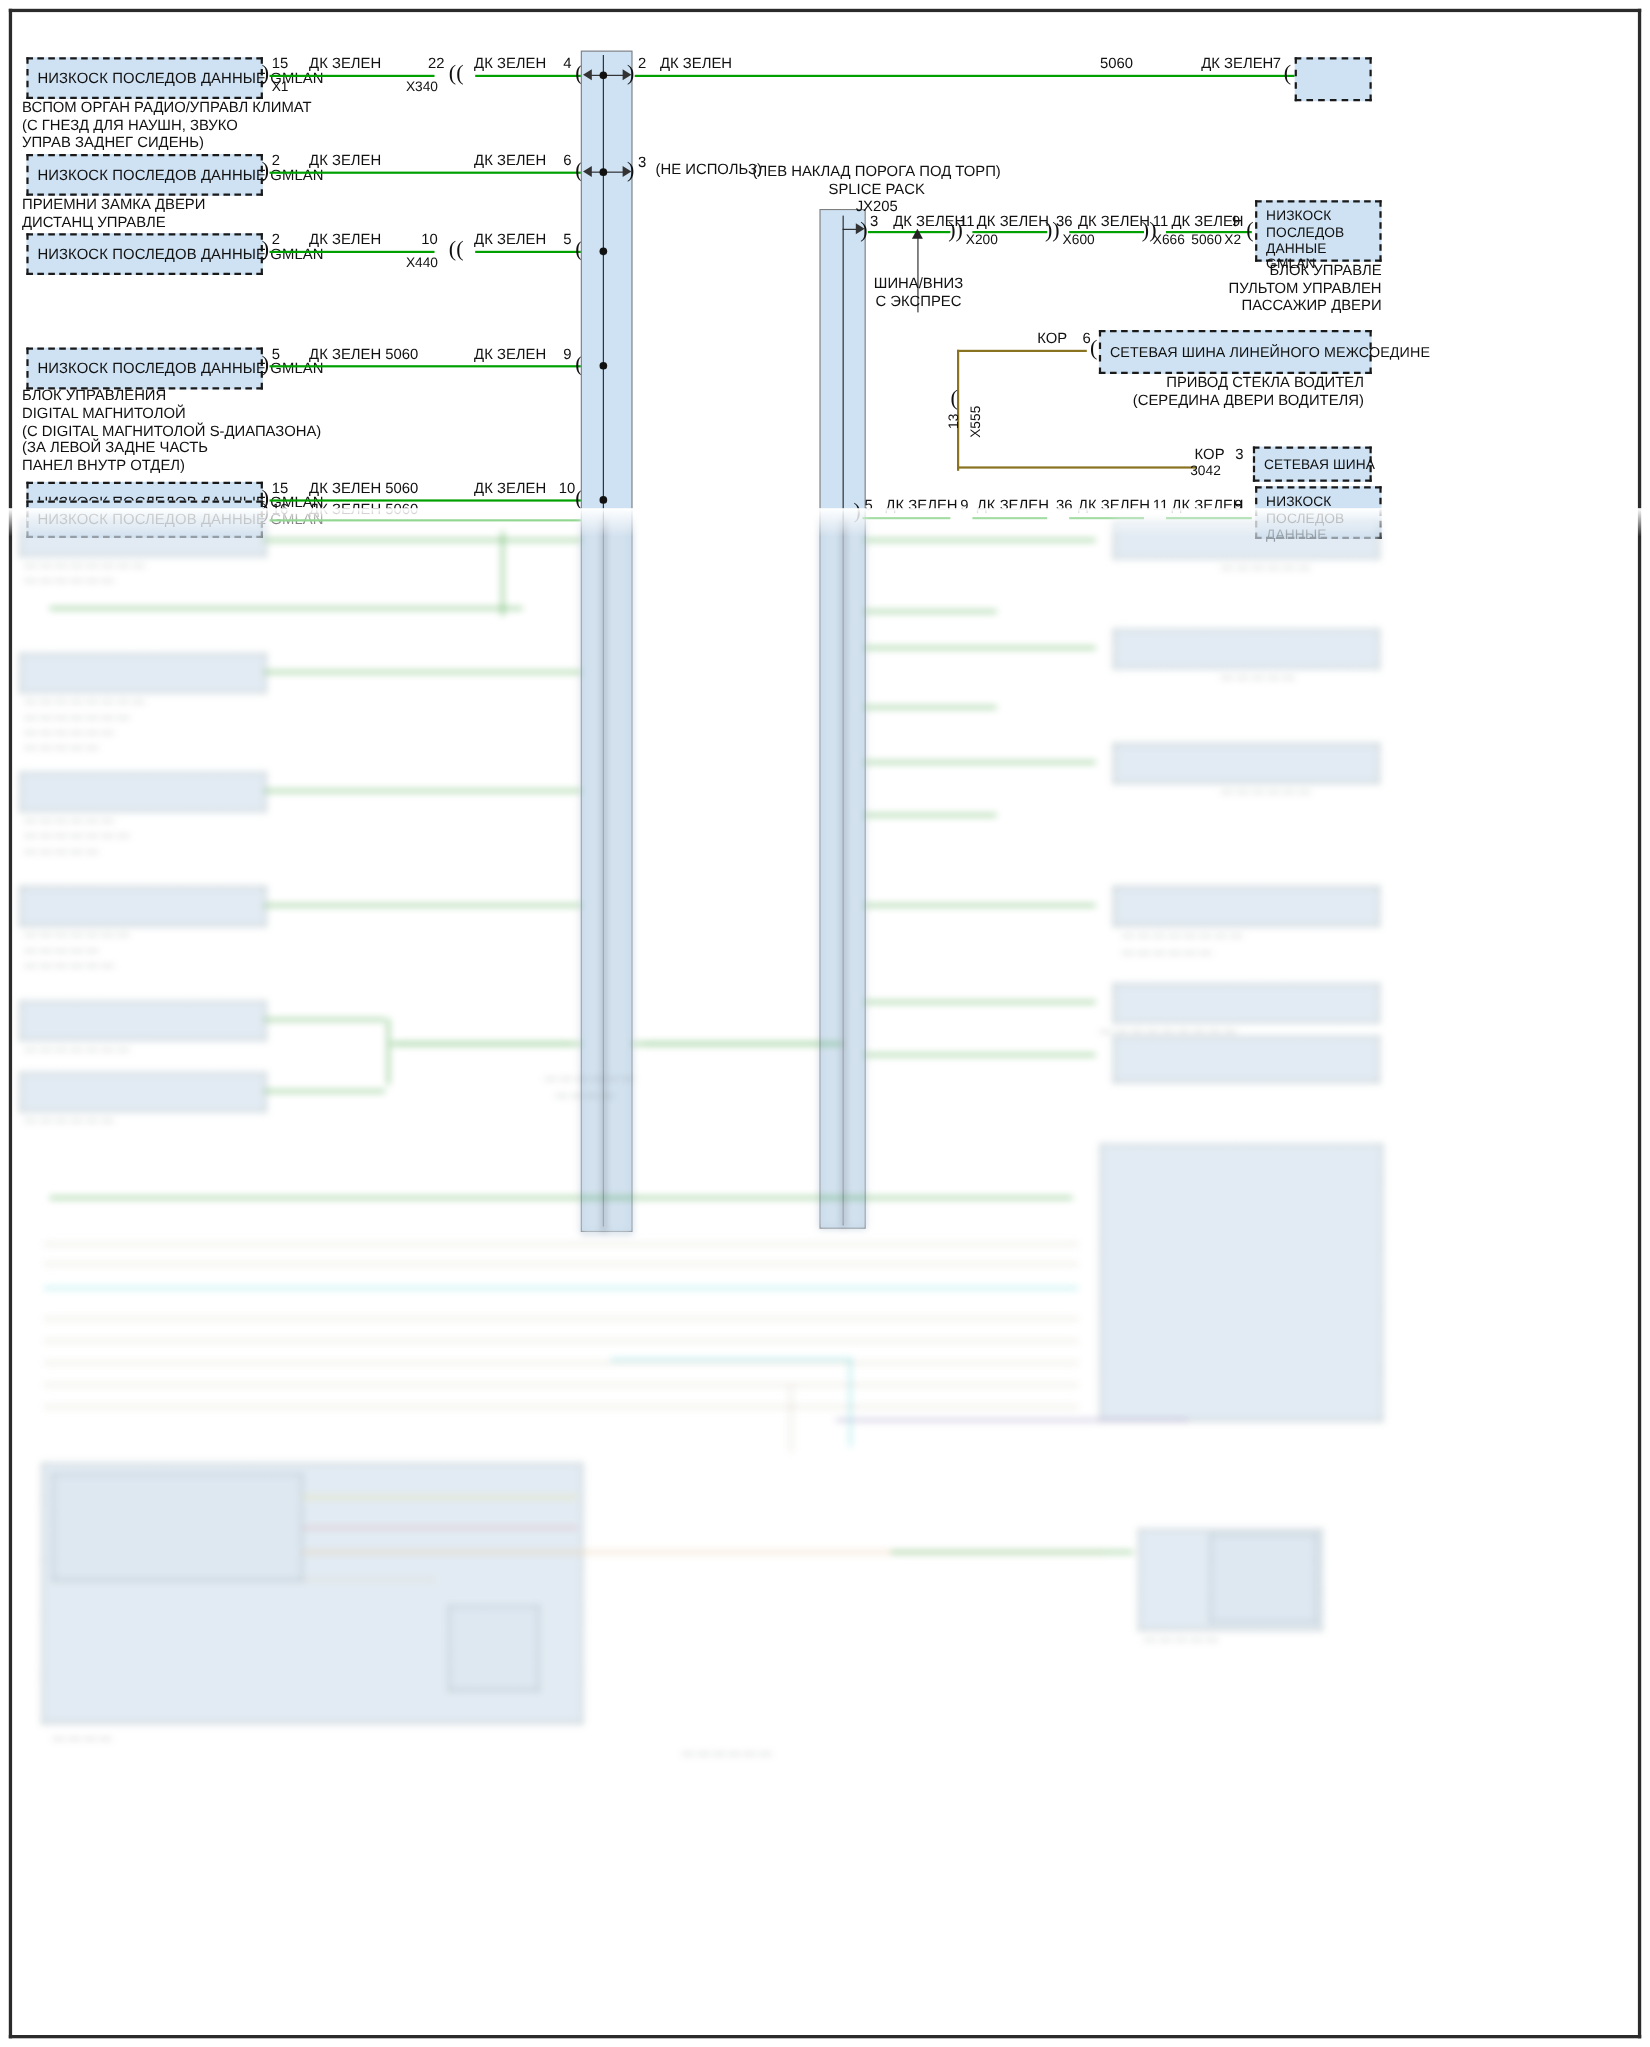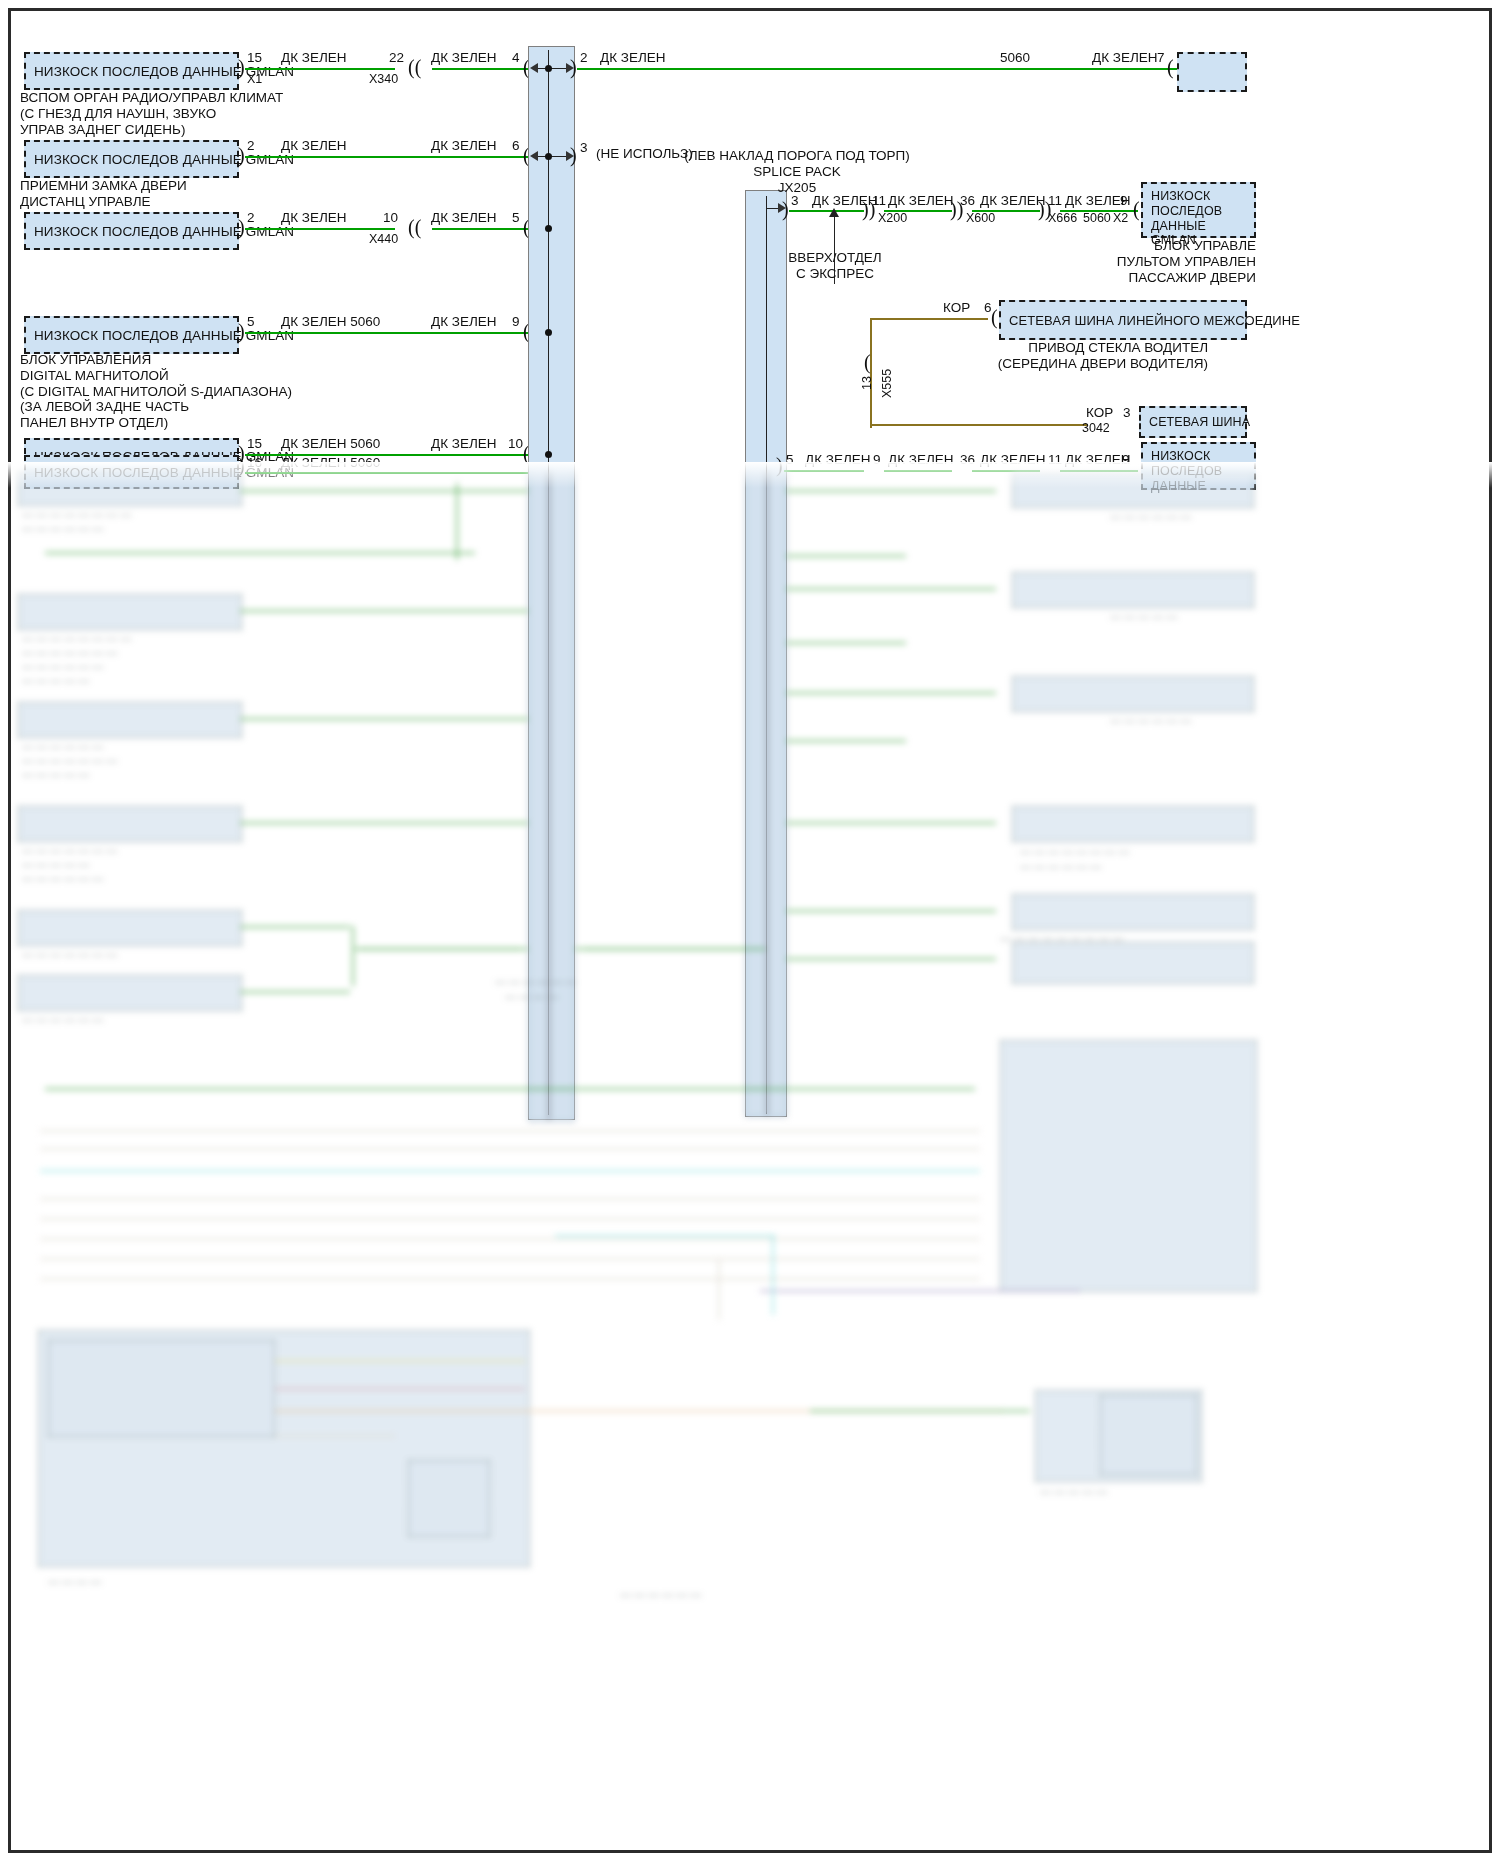--- a/index.html
+++ b/index.html
@@ -206,21 +206,21 @@
 
   <div class="hline" style="left:766px;top:208px;width:18px;"></div>
   <div class="arrowh arrow-right" style="left:778px;top:203px;"></div>
   <div class="conn" style="left:782px;top:199px;">)</div>
   <div class="lbl" style="left:791px;top:193px;">3</div>
   <div class="lbl" style="left:812px;top:193px;">ДК ЗЕЛЕН</div>
   <div class="wire" style="left:789px;top:210px;width:75px;"></div>
 
   <div class="vline" style="left:834px;top:212px;height:72px;"></div>
   <div class="arrowh arrow-up" style="left:829px;top:208px;"></div>
-  <div class="caption center" style="left:760px;top:250px;width:150px;">ВВЕРХ/ОТДЕЛ
+  <div class="caption center" style="left:760px;top:250px;width:150px;">ШИНА/ВНИЗ
 С ЭКСПРЕС</div>
 
   <div class="conn" style="left:862px;top:199px;">))</div>
   <div class="wire" style="left:884px;top:210px;width:68px;"></div>
   <div class="lbl" style="left:872px;top:193px;">11</div>
   <div class="lbl" style="left:888px;top:193px;">ДК ЗЕЛЕН</div>
   <div class="lbl sm" style="left:878px;top:211px;">X200</div>
 
   <div class="conn" style="left:950px;top:199px;">))</div>
   <div class="wire" style="left:972px;top:210px;width:68px;"></div>
@@ -248,21 +248,21 @@
 ПАССАЖИР ДВЕРИ</div>
 
   <div class="wire brown" style="left:870px;top:318px;width:118px;"></div>
   <div class="wire vert brown" style="left:870px;top:318px;height:110px;"></div>
   <div class="lbl" style="left:943px;top:300px;">КОР</div>
   <div class="lbl" style="left:984px;top:300px;">6</div>
   <div class="conn" style="left:991px;top:307px;">(</div>
   <div class="ecu" style="left:999px;top:300px;width:248px;height:40px;">
     <div class="ecu-txt" style="font-size:13px;">СЕТЕВАЯ ШИНА ЛИНЕЙНОГО МЕЖСОЕДИНЕ</div>
   </div>
-  <div class="caption right" style="left:968px;top:340px;width:240px;">ПРИВОД СТЕКЛА ВОДИТЕЛ
+  <div class="caption right" style="left:1000px;top:340px;width:240px;">ПРИВОД СТЕКЛА ВОДИТЕЛ
 (СЕРЕДИНА ДВЕРИ ВОДИТЕЛЯ)</div>
 
   <div class="conn" style="left:864px;top:352px;">(</div>
   <div class="lbl sm rot" style="left:860px;top:390px;">13</div>
   <div class="lbl sm rot" style="left:880px;top:398px;">X555</div>
 
   <div class="wire brown" style="left:870px;top:424px;width:218px;"></div>
   <div class="lbl" style="left:1086px;top:405px;">КОР</div>
   <div class="lbl" style="left:1123px;top:405px;">3</div>
   <div class="lbl sm" style="left:1082px;top:421px;">3042</div>

